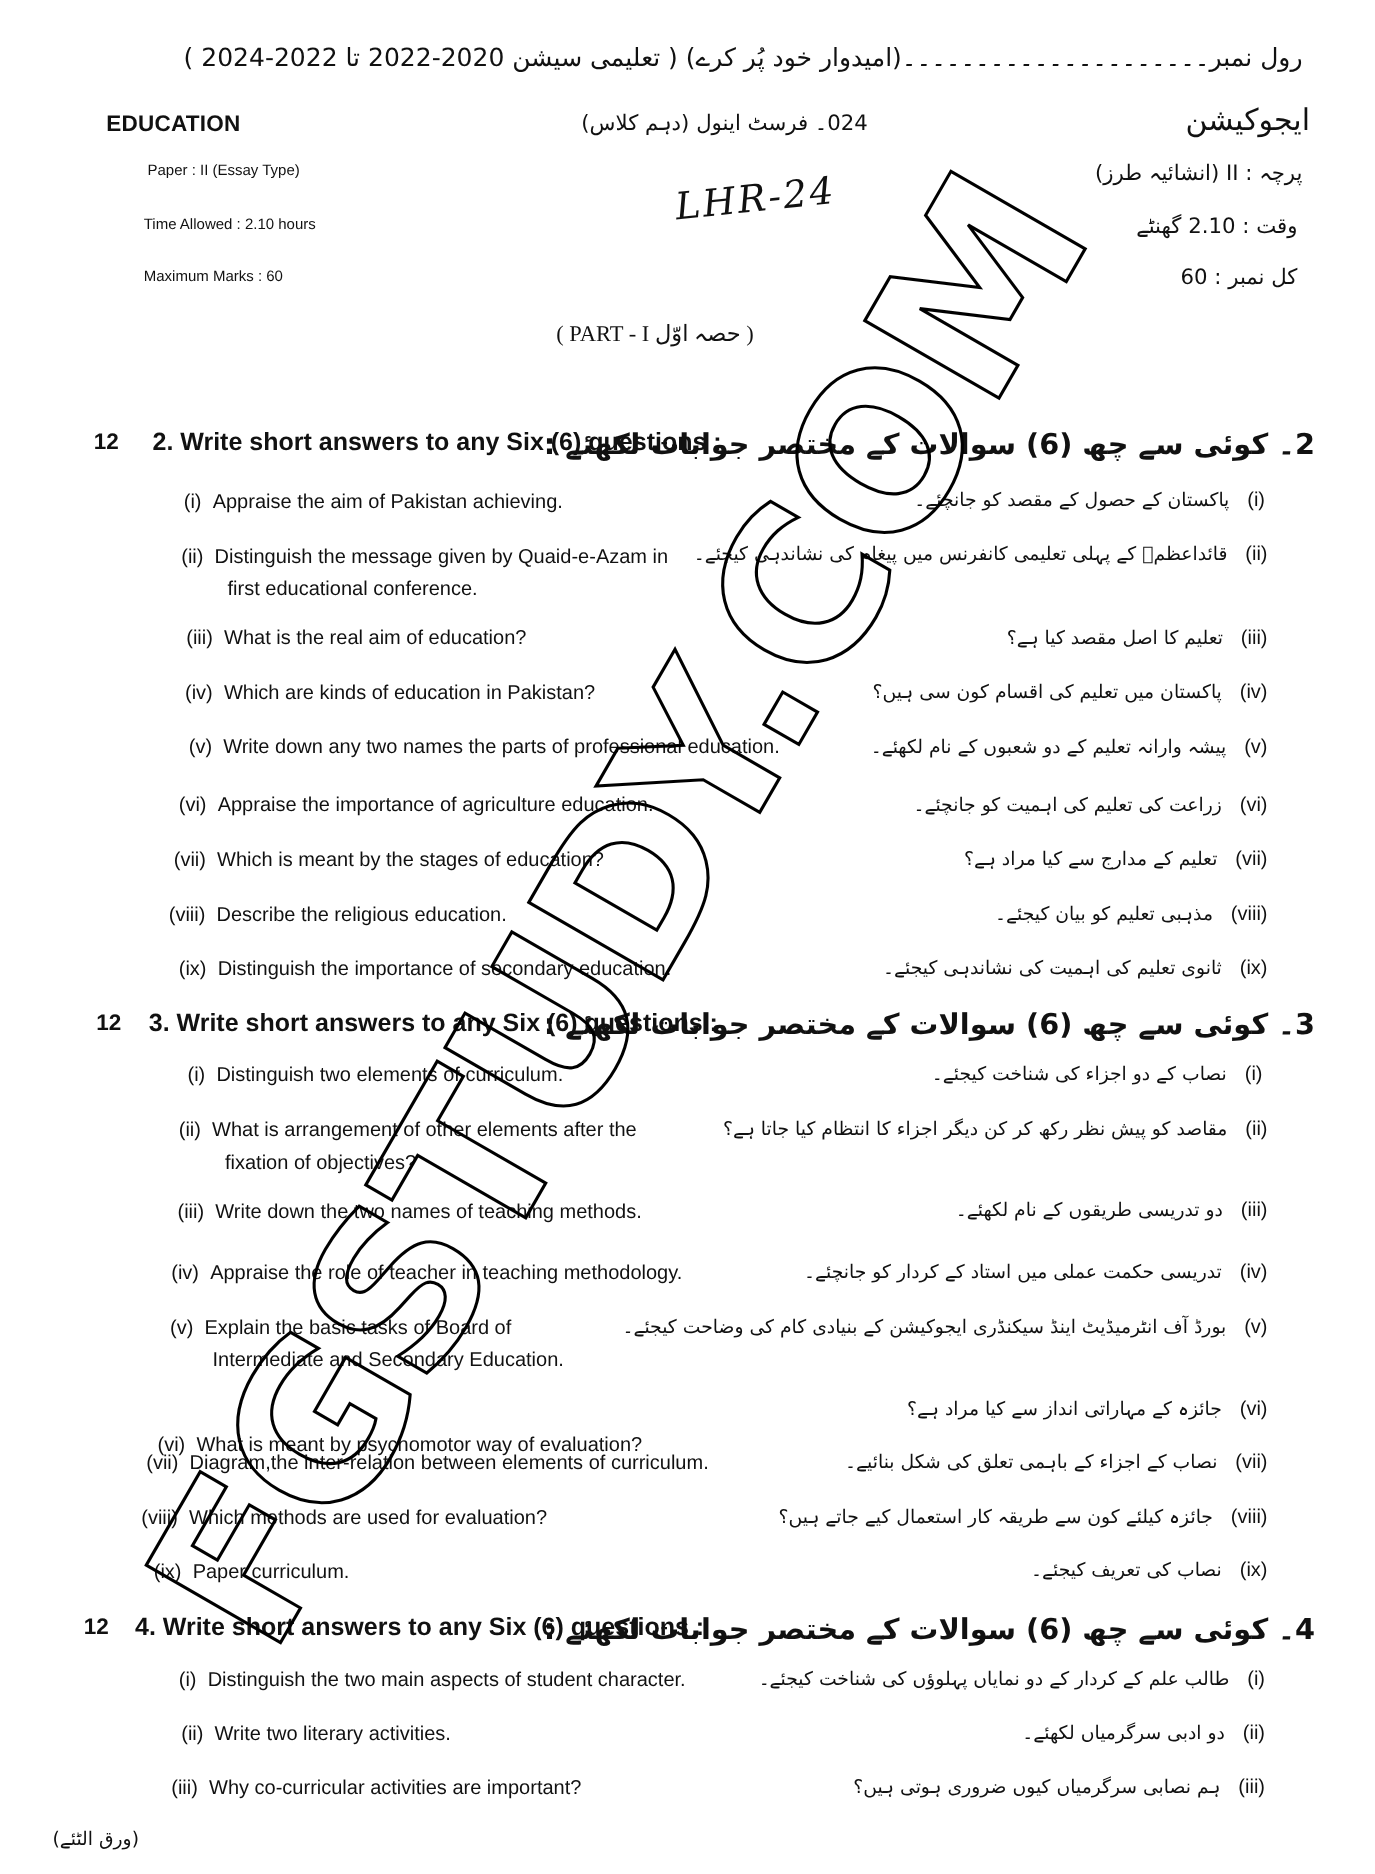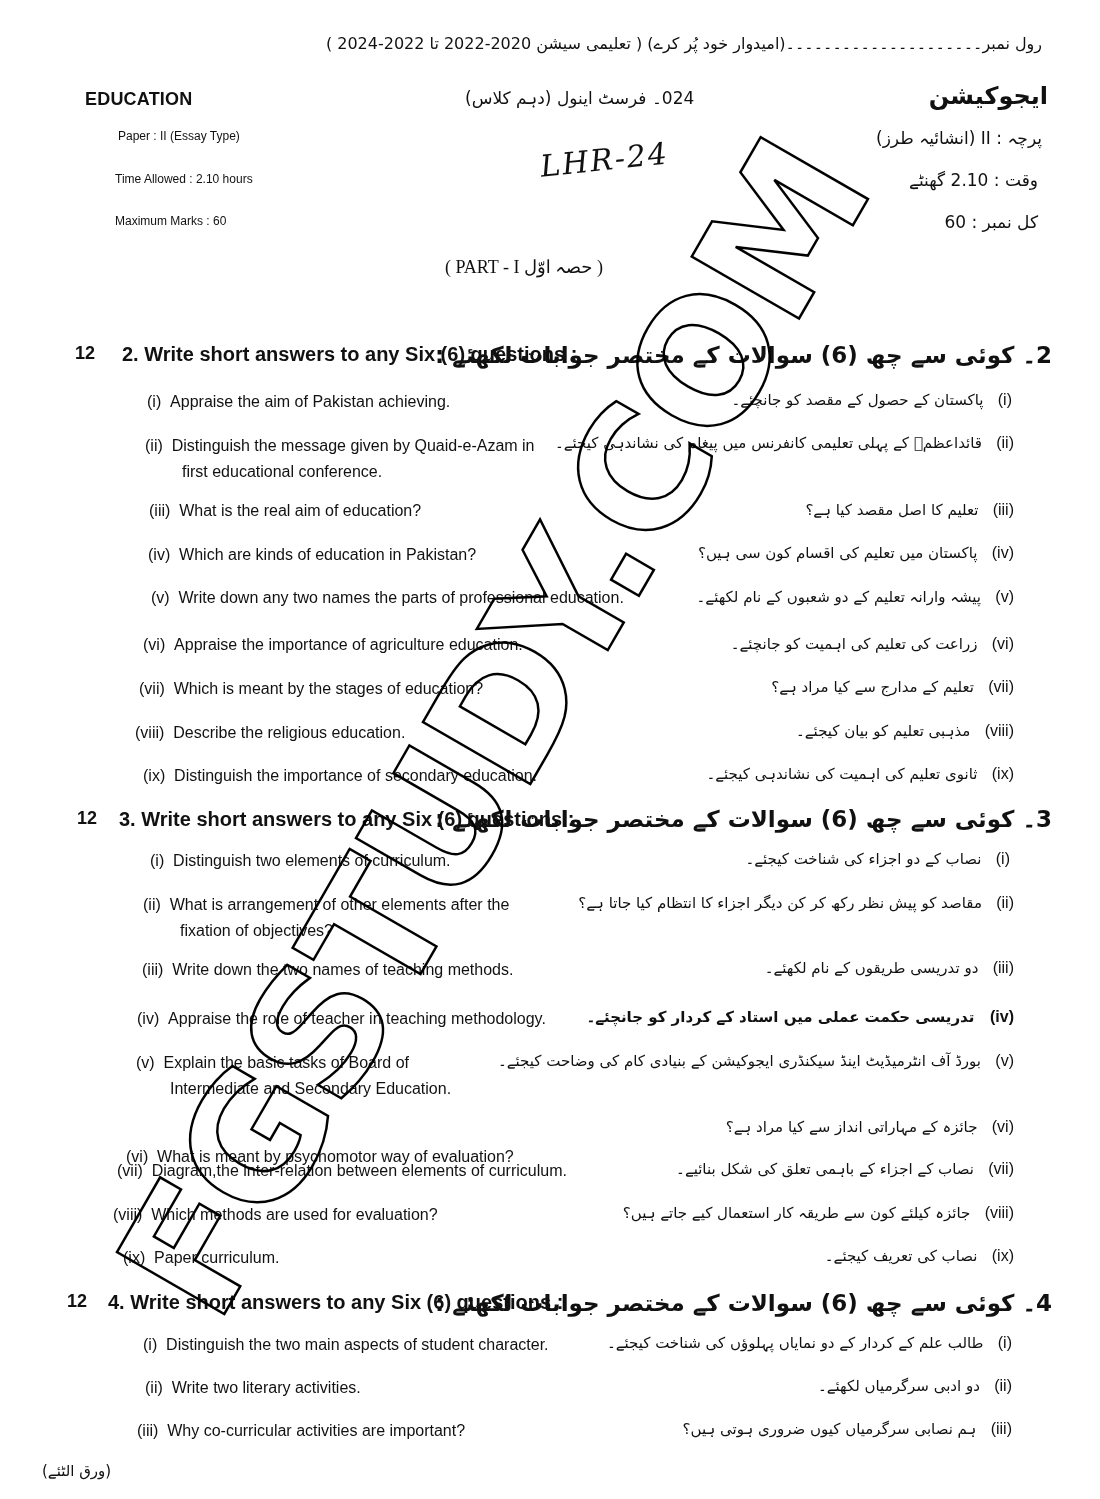--- a/index.html
+++ b/index.html
@@ -3,23 +3,23 @@
 <meta charset="utf-8">
 <style>
   html, body { margin: 0; padding: 0; background: #ffffff; }
   body {
     width: 1100px; height: 1499px; position: relative; overflow: hidden;
     font-family: "Liberation Sans", "DejaVu Sans", sans-serif; color: #111;
   }
   .abs { position: absolute; white-space: nowrap; }
   .ur { direction: rtl; font-family: "DejaVu Sans", sans-serif; }
   .en { font-family: "Liberation Sans", sans-serif; }
-  .top-line { font-size: 16px; }
+  .top-line { font-size: 20px; }
   .subject-en { font-size: 18px; font-weight: bold; letter-spacing: 0.2px; }
-  .subject-ur { font-size: 24px; font-weight: bold; text-align: center; }
+  .subject-ur { font-size: 24px; font-weight: normal; text-align: center; }
   .meta { font-size: 12px; }
   .meta-ur { font-size: 17px; }
   .handwritten { font-family: "DejaVu Serif", serif; font-style: italic; font-size: 30px; transform: rotate(-6deg); letter-spacing: 2px; }
   .part { font-family: "Liberation Serif", serif; font-size: 18px; }
   .qhead { font-size: 20px; font-weight: bold; }
   .marks { font-size: 18px; font-weight: bold; }
   .qhead-ur { font-size: 23px; font-weight: bold; }
   .item { font-size: 16px; }
   .item-ur { font-size: 15px; }
   .num { font-size: 16px; font-family: "Liberation Sans", sans-serif; }
@@ -92,21 +92,21 @@
   <div class="abs item" style="left:136px; top:1054px;"><span>(v)</span>&nbsp;&nbsp;<span>Explain the basic tasks of Board of</span></div>
   <div class="abs item" style="left:170px; top:1080px;">Intermediate and Secondary Education.</div>
   <div class="abs item" style="left:126px; top:1148px;"><span>(vi)</span>&nbsp;&nbsp;<span>What is meant by psychomotor way of evaluation?</span></div>
   <div class="abs item" style="left:117px; top:1162px;"><span>(vii)</span>&nbsp;&nbsp;<span>Diagram,the inter-relation between elements of curriculum.</span></div>
   <div class="abs item" style="left:113px; top:1206px;"><span>(viii)</span>&nbsp;&nbsp;<span>Which methods are used for evaluation?</span></div>
   <div class="abs item" style="left:123px; top:1249px;"><span>(ix)</span>&nbsp;&nbsp;<span>Paper curriculum.</span></div>
 
   <div class="abs ur item-ur" style="right:90px; top:850px;"><span class="num">(i)</span>&nbsp;&nbsp;&nbsp;<span>نصاب کے دو اجزاء کی شناخت کیجئے۔</span></div>
   <div class="abs ur item-ur" style="right:86px; top:894px;"><span class="num">(ii)</span>&nbsp;&nbsp;&nbsp;<span>مقاصد کو پیش نظر رکھ کر کن دیگر اجزاء کا انتظام کیا جاتا ہے؟</span></div>
   <div class="abs ur item-ur" style="right:86px; top:959px;"><span class="num">(iii)</span>&nbsp;&nbsp;&nbsp;<span>دو تدریسی طریقوں کے نام لکھئے۔</span></div>
-  <div class="abs ur item-ur" style="right:86px; top:1008px;font-weight:bold;"><span class="num">(iv)</span>&nbsp;&nbsp;&nbsp;<span>تدریسی حکمت عملی میں استاد کے کردار کو جانچئے۔</span></div>
+  <div class="abs ur item-ur" style="right:86px; top:1008px;"><span class="num">(iv)</span>&nbsp;&nbsp;&nbsp;<span>تدریسی حکمت عملی میں استاد کے کردار کو جانچئے۔</span></div>
   <div class="abs ur item-ur" style="right:86px; top:1052px;"><span class="num">(v)</span>&nbsp;&nbsp;&nbsp;<span>بورڈ آف انٹرمیڈیٹ اینڈ سیکنڈری ایجوکیشن کے بنیادی کام کی وضاحت کیجئے۔</span></div>
   <div class="abs ur item-ur" style="right:86px; top:1118px;"><span class="num">(vi)</span>&nbsp;&nbsp;&nbsp;<span>جائزہ کے مہاراتی انداز سے کیا مراد ہے؟</span></div>
   <div class="abs ur item-ur" style="right:86px; top:1160px;"><span class="num">(vii)</span>&nbsp;&nbsp;&nbsp;<span>نصاب کے اجزاء کے باہمی تعلق کی شکل بنائیے۔</span></div>
   <div class="abs ur item-ur" style="right:86px; top:1204px;"><span class="num">(viii)</span>&nbsp;&nbsp;&nbsp;<span>جائزہ کیلئے کون سے طریقہ کار استعمال کیے جاتے ہیں؟</span></div>
   <div class="abs ur item-ur" style="right:86px; top:1247px;"><span class="num">(ix)</span>&nbsp;&nbsp;&nbsp;<span>نصاب کی تعریف کیجئے۔</span></div>
 </div>
 
 <div>
   <div class="abs marks" style="left:67px; top:1291px;">12</div>
   <div class="abs en qhead" style="left:108px; top:1291px;">4.  Write short answers to any Six (6) questions :</div>

